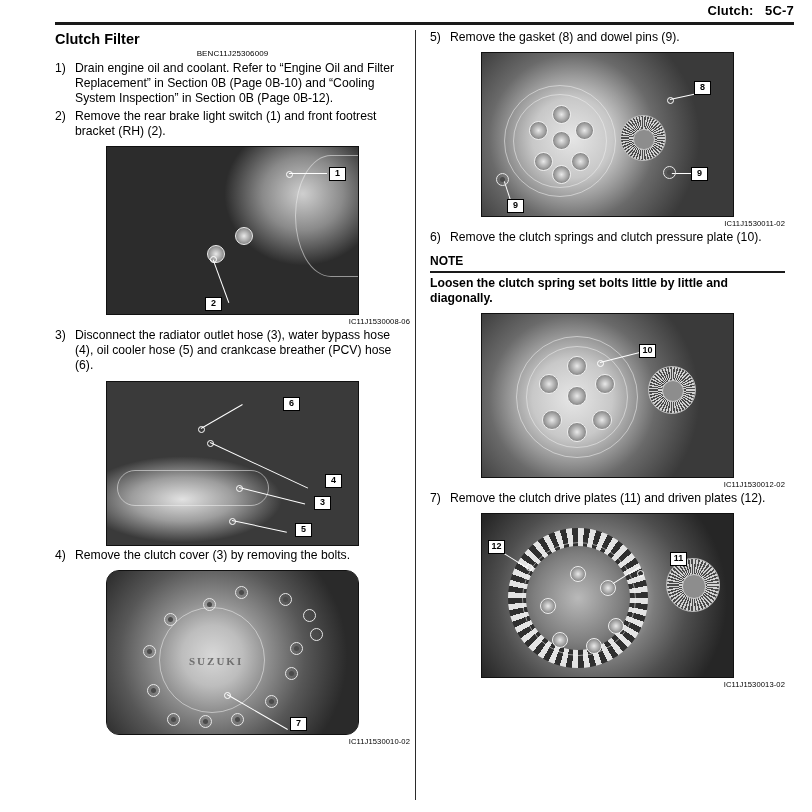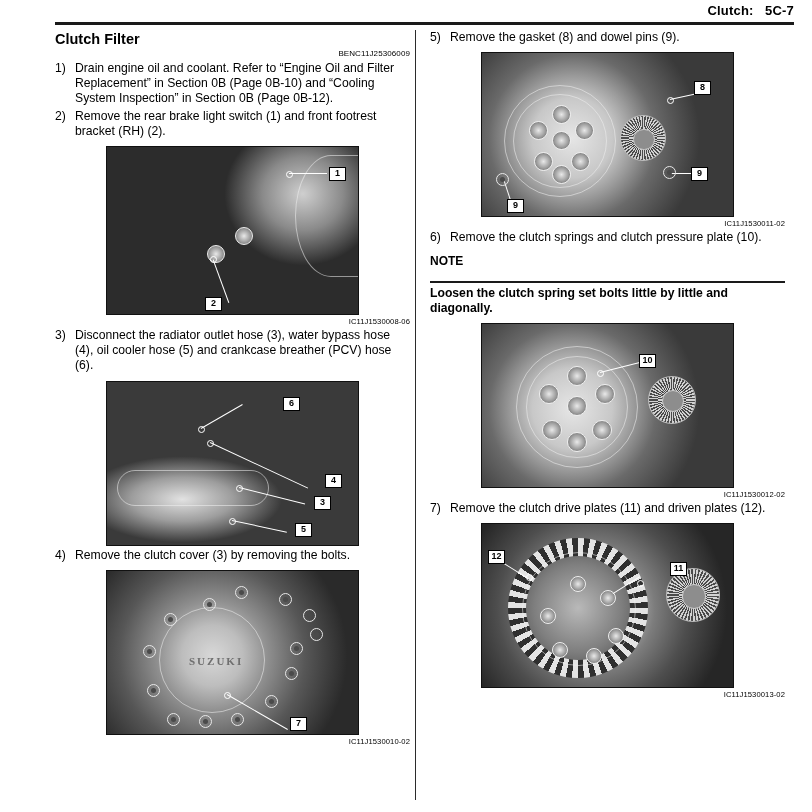--- a/index.html
+++ b/index.html
@@ -32,21 +32,21 @@
   .col-right{left:430px;}
   .col-divider{
     position:absolute;left:415px;top:30px;width:1px;height:770px;background:#2b2b2b;
   }
 
   
   .section-title{
     font-size:14.5px;font-weight:bold;margin:0 0 0 0;line-height:18px;
   }
   .ref-code{
-    font-size:8px;text-align:right;margin-top:1px;margin-bottom:3px;letter-spacing:0.1px;
+    font-size:8px;text-align:center;margin-top:1px;margin-bottom:3px;letter-spacing:0.1px;
   }
   .step{
     display:flex;font-size:12.2px;line-height:15.2px;margin-bottom:2px;
   }
   .step-num{width:20px;flex:0 0 20px;text-align:left;}
   .step-text{flex:1;}
 
   
   .figure{margin:7px 0 2px 0;}
   .figure-inner{
@@ -77,21 +77,21 @@
     box-sizing:border-box;
   }
   .ring:after{
     content:"";position:absolute;left:3px;top:3px;width:5px;height:5px;
     background:#4a4a4a;border-radius:50%;
   }
 
   
   .note{margin:8px 0 4px 0;}
   .note-rule{height:1.4px;background:#1a1a1a;}
-  .note-label{font-size:12px;font-weight:bold;line-height:15px;padding:1px 0 12px 0;}
+  .note-label{font-size:12px;font-weight:bold;line-height:15px;padding:1px 0 2px 0;}
   .note-body{font-size:12.2px;font-weight:bold;line-height:15.2px;padding:3px 0 0 0;}
 
   
   .ph{position:absolute;left:0;top:0;width:100%;height:100%;}
   .ph-frame{
     background:
       radial-gradient(ellipse 40% 55% at 78% 28%, #cfcfcf 0%, #8a8a8a 40%, #2c2c2c 78%),
       radial-gradient(ellipse 30% 40% at 18% 55%, #b9b9b9 0%, #6d6d6d 45%, #222 85%),
       linear-gradient(175deg,#2a2a2a 0%,#1b1b1b 45%,#3a3a3a 70%,#9a9a9a 100%);
   }
@@ -220,21 +220,21 @@
         <div class="callout" style="left:188px;top:141px;">5</div>
       </div>
     </div>
 
     <div class="step">
       <div class="step-num">4)</div>
       <div class="step-text">Remove the clutch cover (3) by removing the bolts.</div>
     </div>
 
     <div class="figure">
-      <div class="figure-inner" style="width:251px;height:163px;">
+      <div class="figure-inner" style="width:251px;height:163px;border-radius:13px;">
         <div class="ph ph-cover"></div>
         <div class="disc disc-outline" style="left:52px;top:36px;width:104px;height:104px;"></div>
         <div class="suzuki-mark" style="left:82px;top:84px;">SUZUKI</div>
         <div class="ring" style="left:57px;top:42px;"></div>
         <div class="ring" style="left:96px;top:27px;"></div>
         <div class="ring" style="left:128px;top:15px;"></div>
         <div class="ring" style="left:172px;top:22px;"></div>
         <div class="ring" style="left:196px;top:38px;"></div>
         <div class="ring" style="left:203px;top:57px;"></div>
         <div class="ring" style="left:183px;top:71px;"></div>

